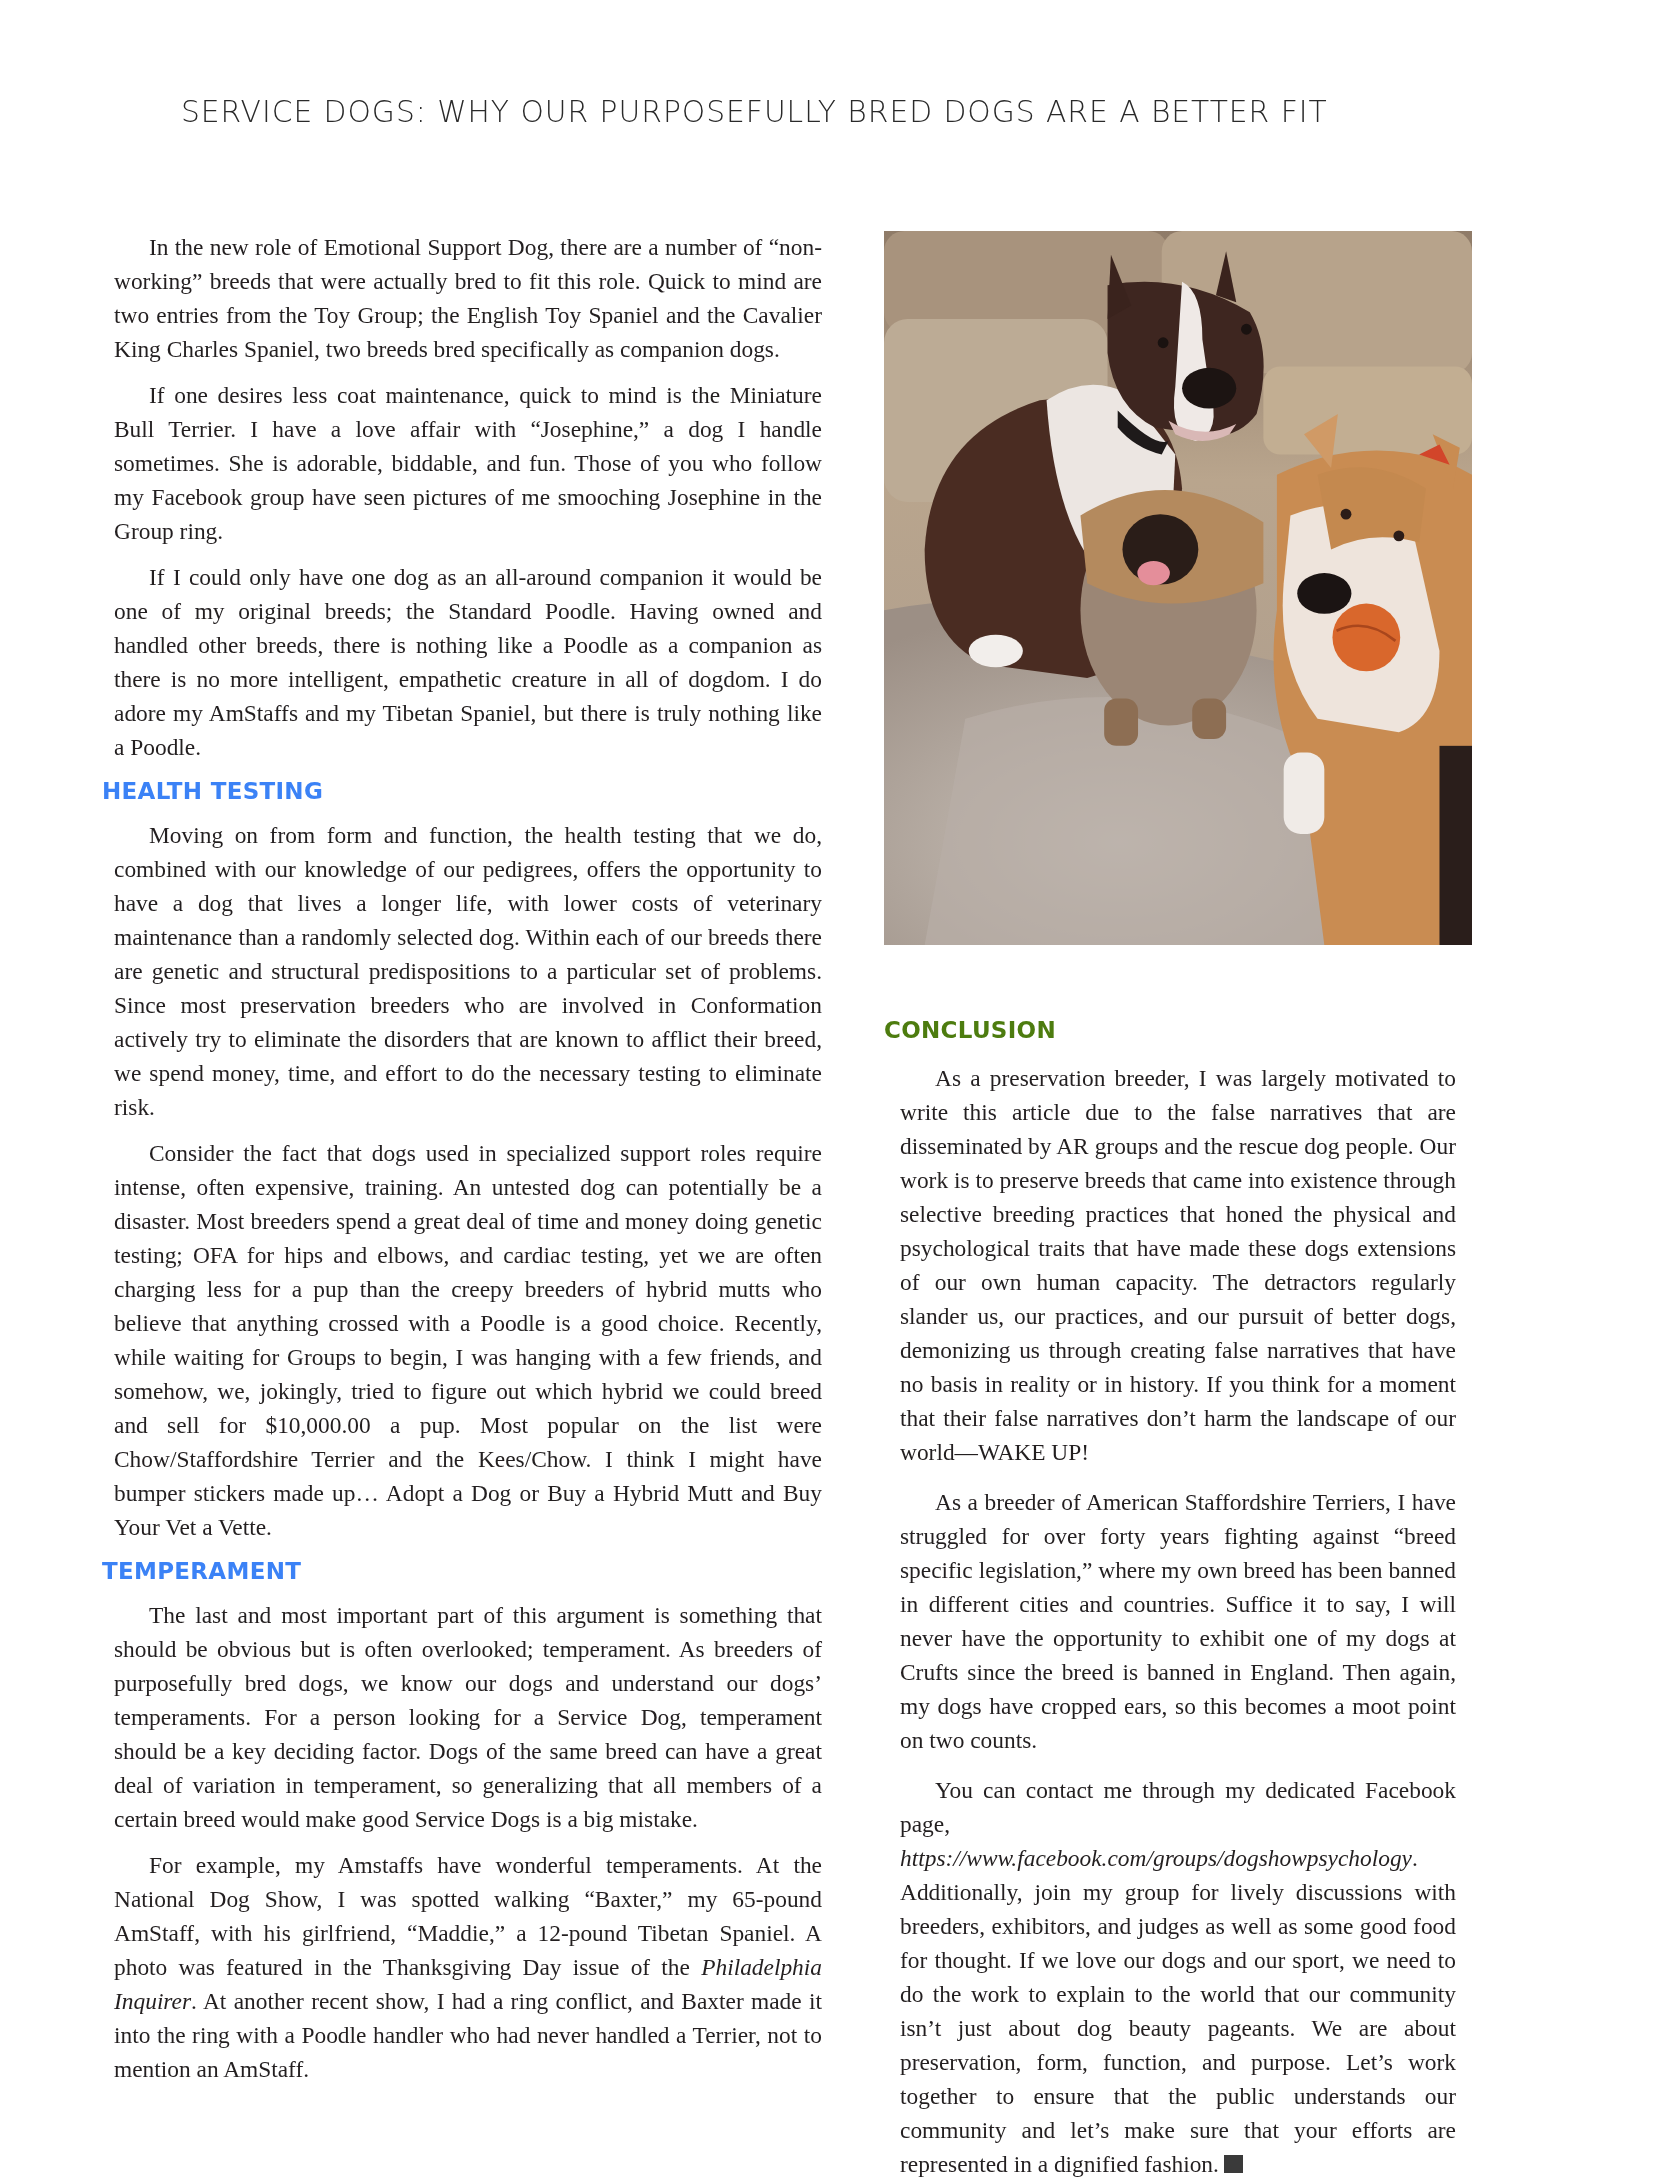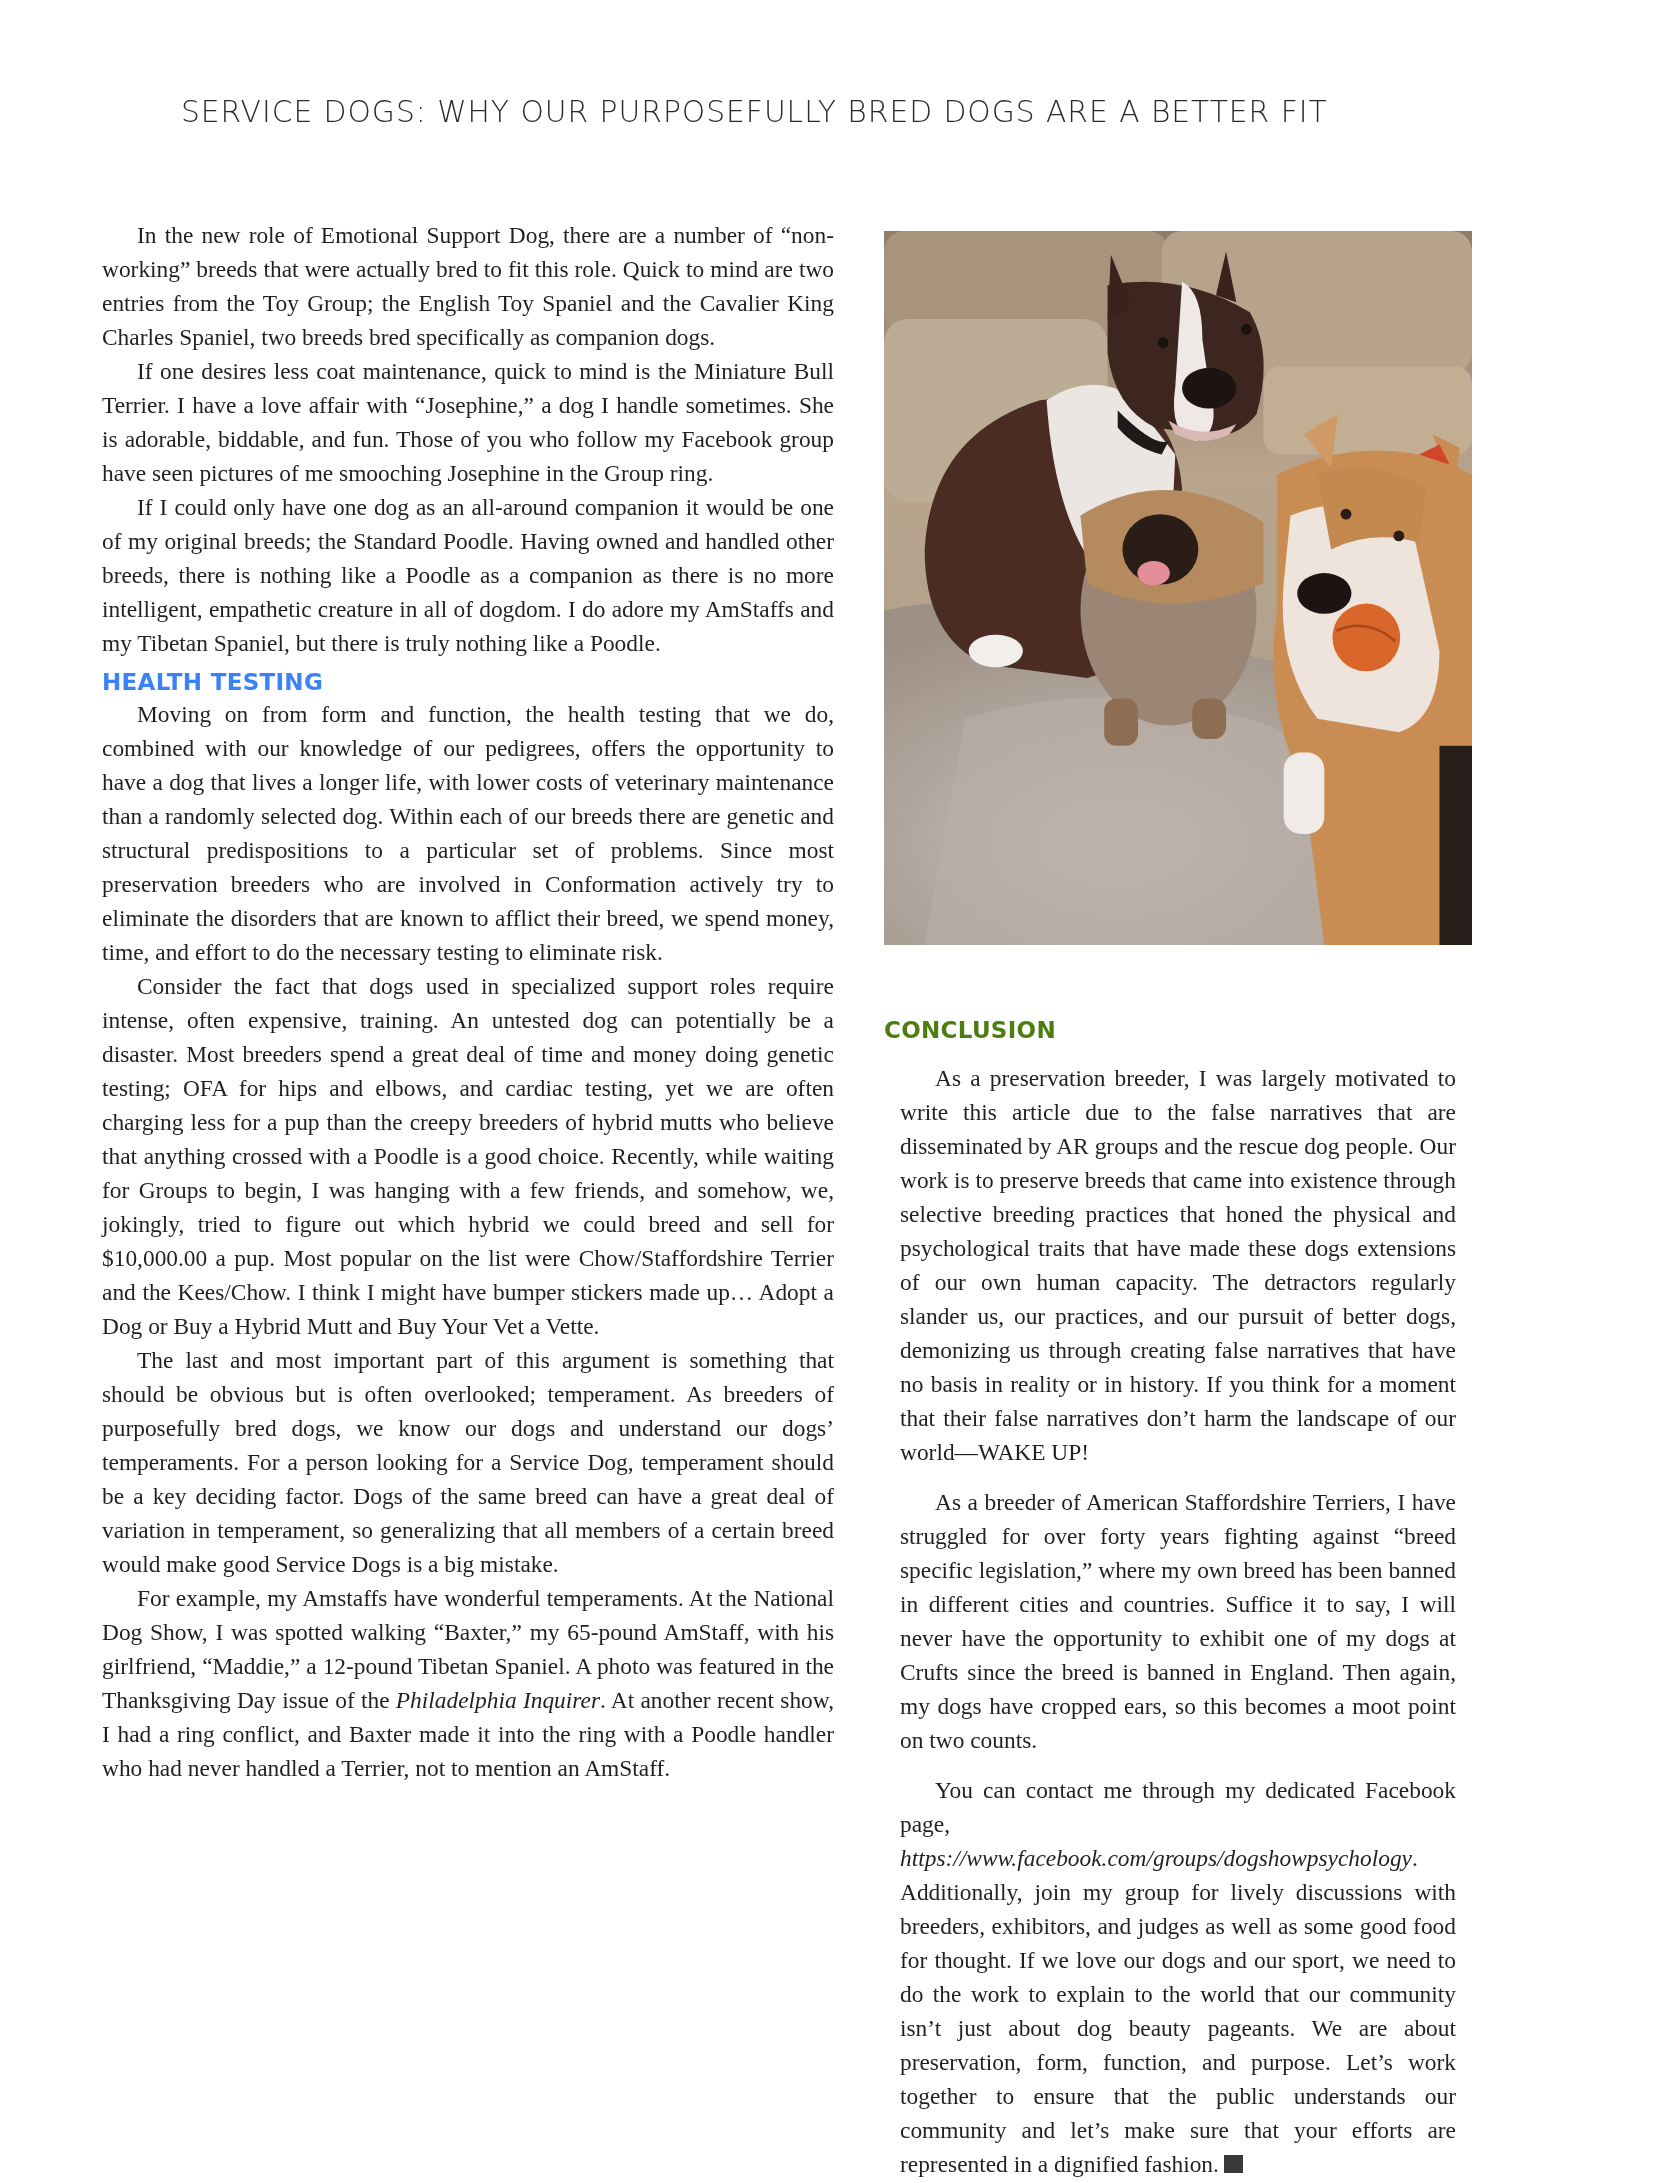--- a/index.html
+++ b/index.html
@@ -10,21 +10,21 @@
     font-size: 31px; letter-spacing: 1px; color: #2a2a2a;
     white-space: nowrap; transform-origin: left top; transform: scaleX(0.96);
     -webkit-font-smoothing: antialiased; font-stretch: condensed;
   }
   .col {
     position: absolute; top: 218px;
     font-family: "Liberation Serif", serif; font-size: 23.4px; line-height: 34px;
     text-align: justify; color: #231f20;
   }
   .col-left { left: 102px; width: 732px; }
-  .col p { margin: 0; text-indent: 35px; hyphens: manual; }
+  .col p { margin: 12px; text-indent: 35px; hyphens: manual; }
   .col h2 {
     margin: 6.8px 0 0 0; font-family: "DejaVu Sans", sans-serif; font-weight: bold;
     font-size: 23px; line-height: 30px; letter-spacing: 0.3px; color: #3b82f6;
     text-indent: 0;
   }
   .photo {
     position: absolute; left: 884px; top: 231px; width: 588px; height: 714px;
     overflow: hidden;
   }
   .photo svg { display: block; }
@@ -45,20 +45,21 @@
 
 <div class="col col-left">
   <p>In the new role of Emotional Support Dog, there are a number of “non-working” breeds that were actually bred to fit this role. Quick to mind are two entries from the Toy Group; the English Toy Spaniel and the Cavalier King Charles Spaniel, two breeds bred specifically as companion dogs.</p>
   <p>If one desires less coat maintenance, quick to mind is the Miniature Bull Terrier. I have a love affair with “Josephine,” a dog I handle sometimes. She is adorable, biddable, and fun. Those of you who follow my Facebook group have seen pictures of me smooching Josephine in the Group ring.</p>
   <p>If I could only have one dog as an all-around companion it would be one of my original breeds; the Standard Poodle. Having owned and handled other breeds, there is nothing like a Poodle as a companion as there is no more intelligent, empathetic creature in all of dogdom. I do adore my AmStaffs and my Tibetan Spaniel, but there is truly nothing like a Poodle.</p>
 
   <h2>HEALTH TESTING</h2>
   <p>Moving on from form and function, the health testing that we do, combined with our knowledge of our pedigrees, offers the opportunity to have a dog that lives a longer life, with lower costs of veterinary maintenance than a randomly selected dog. Within each of our breeds there are genetic and structural predispositions to a particular set of problems. Since most preservation breeders who are involved in Conformation actively try to eliminate the disorders that are known to afflict their breed, we spend money, time, and effort to do the necessary testing to eliminate risk.</p>
   <p>Consider the fact that dogs used in specialized support roles require intense, often expensive, training. An untested dog can potentially be a disaster. Most breeders spend a great deal of time and money doing genetic testing; OFA for hips and elbows, and cardiac testing, yet we are often charging less for a pup than the creepy breeders of hybrid mutts who believe that anything crossed with a Poodle is a good choice. Recently, while waiting for Groups to begin, I was hanging with a few friends, and somehow, we, jokingly, tried to figure out which hybrid we could breed and sell for $10,000.00 a pup. Most popular on the list were Chow/Staffordshire Terrier and the Kees/Chow. I think I might have bumper stickers made up… Adopt a Dog or Buy a Hybrid Mutt and Buy Your Vet a Vette.</p>
 
+  <h2>TEMPERAMENT</h2>
   <p>The last and most important part of this argument is something that should be obvious but is often overlooked; temperament. As breeders of purposefully bred dogs, we know our dogs and understand our dogs’ temperaments. For a person looking for a Service Dog, temperament should be a key deciding factor. Dogs of the same breed can have a great deal of variation in temperament, so generalizing that all members of a certain breed would make good Service Dogs is a big mistake.</p>
   <p><span>For example, my Amstaffs have wonderful temperaments. At the National Dog Show, I was spotted walking “Baxter,” my 65-pound AmStaff, with his girlfriend, “Maddie,” a 12-pound Tibetan Spaniel. A photo was featured in the Thanksgiving Day issue of the </span><em>Philadelphia Inquirer</em><span>. At another recent show, I had a ring conflict, and Baxter made it into the ring with a Poodle handler who had never handled a Terrier, not to mention an AmStaff.</span></p>
 </div>
 
 <div class="photo">
   <svg width="588" height="714" viewBox="0 0 868 1054" xmlns="http://www.w3.org/2000/svg">
     <defs>
       <linearGradient id="couchBg" x1="0" y1="0" x2="0" y2="1">
         <stop offset="0" stop-color="#8f7b68"></stop>
         <stop offset="0.35" stop-color="#b9a58d"></stop>

